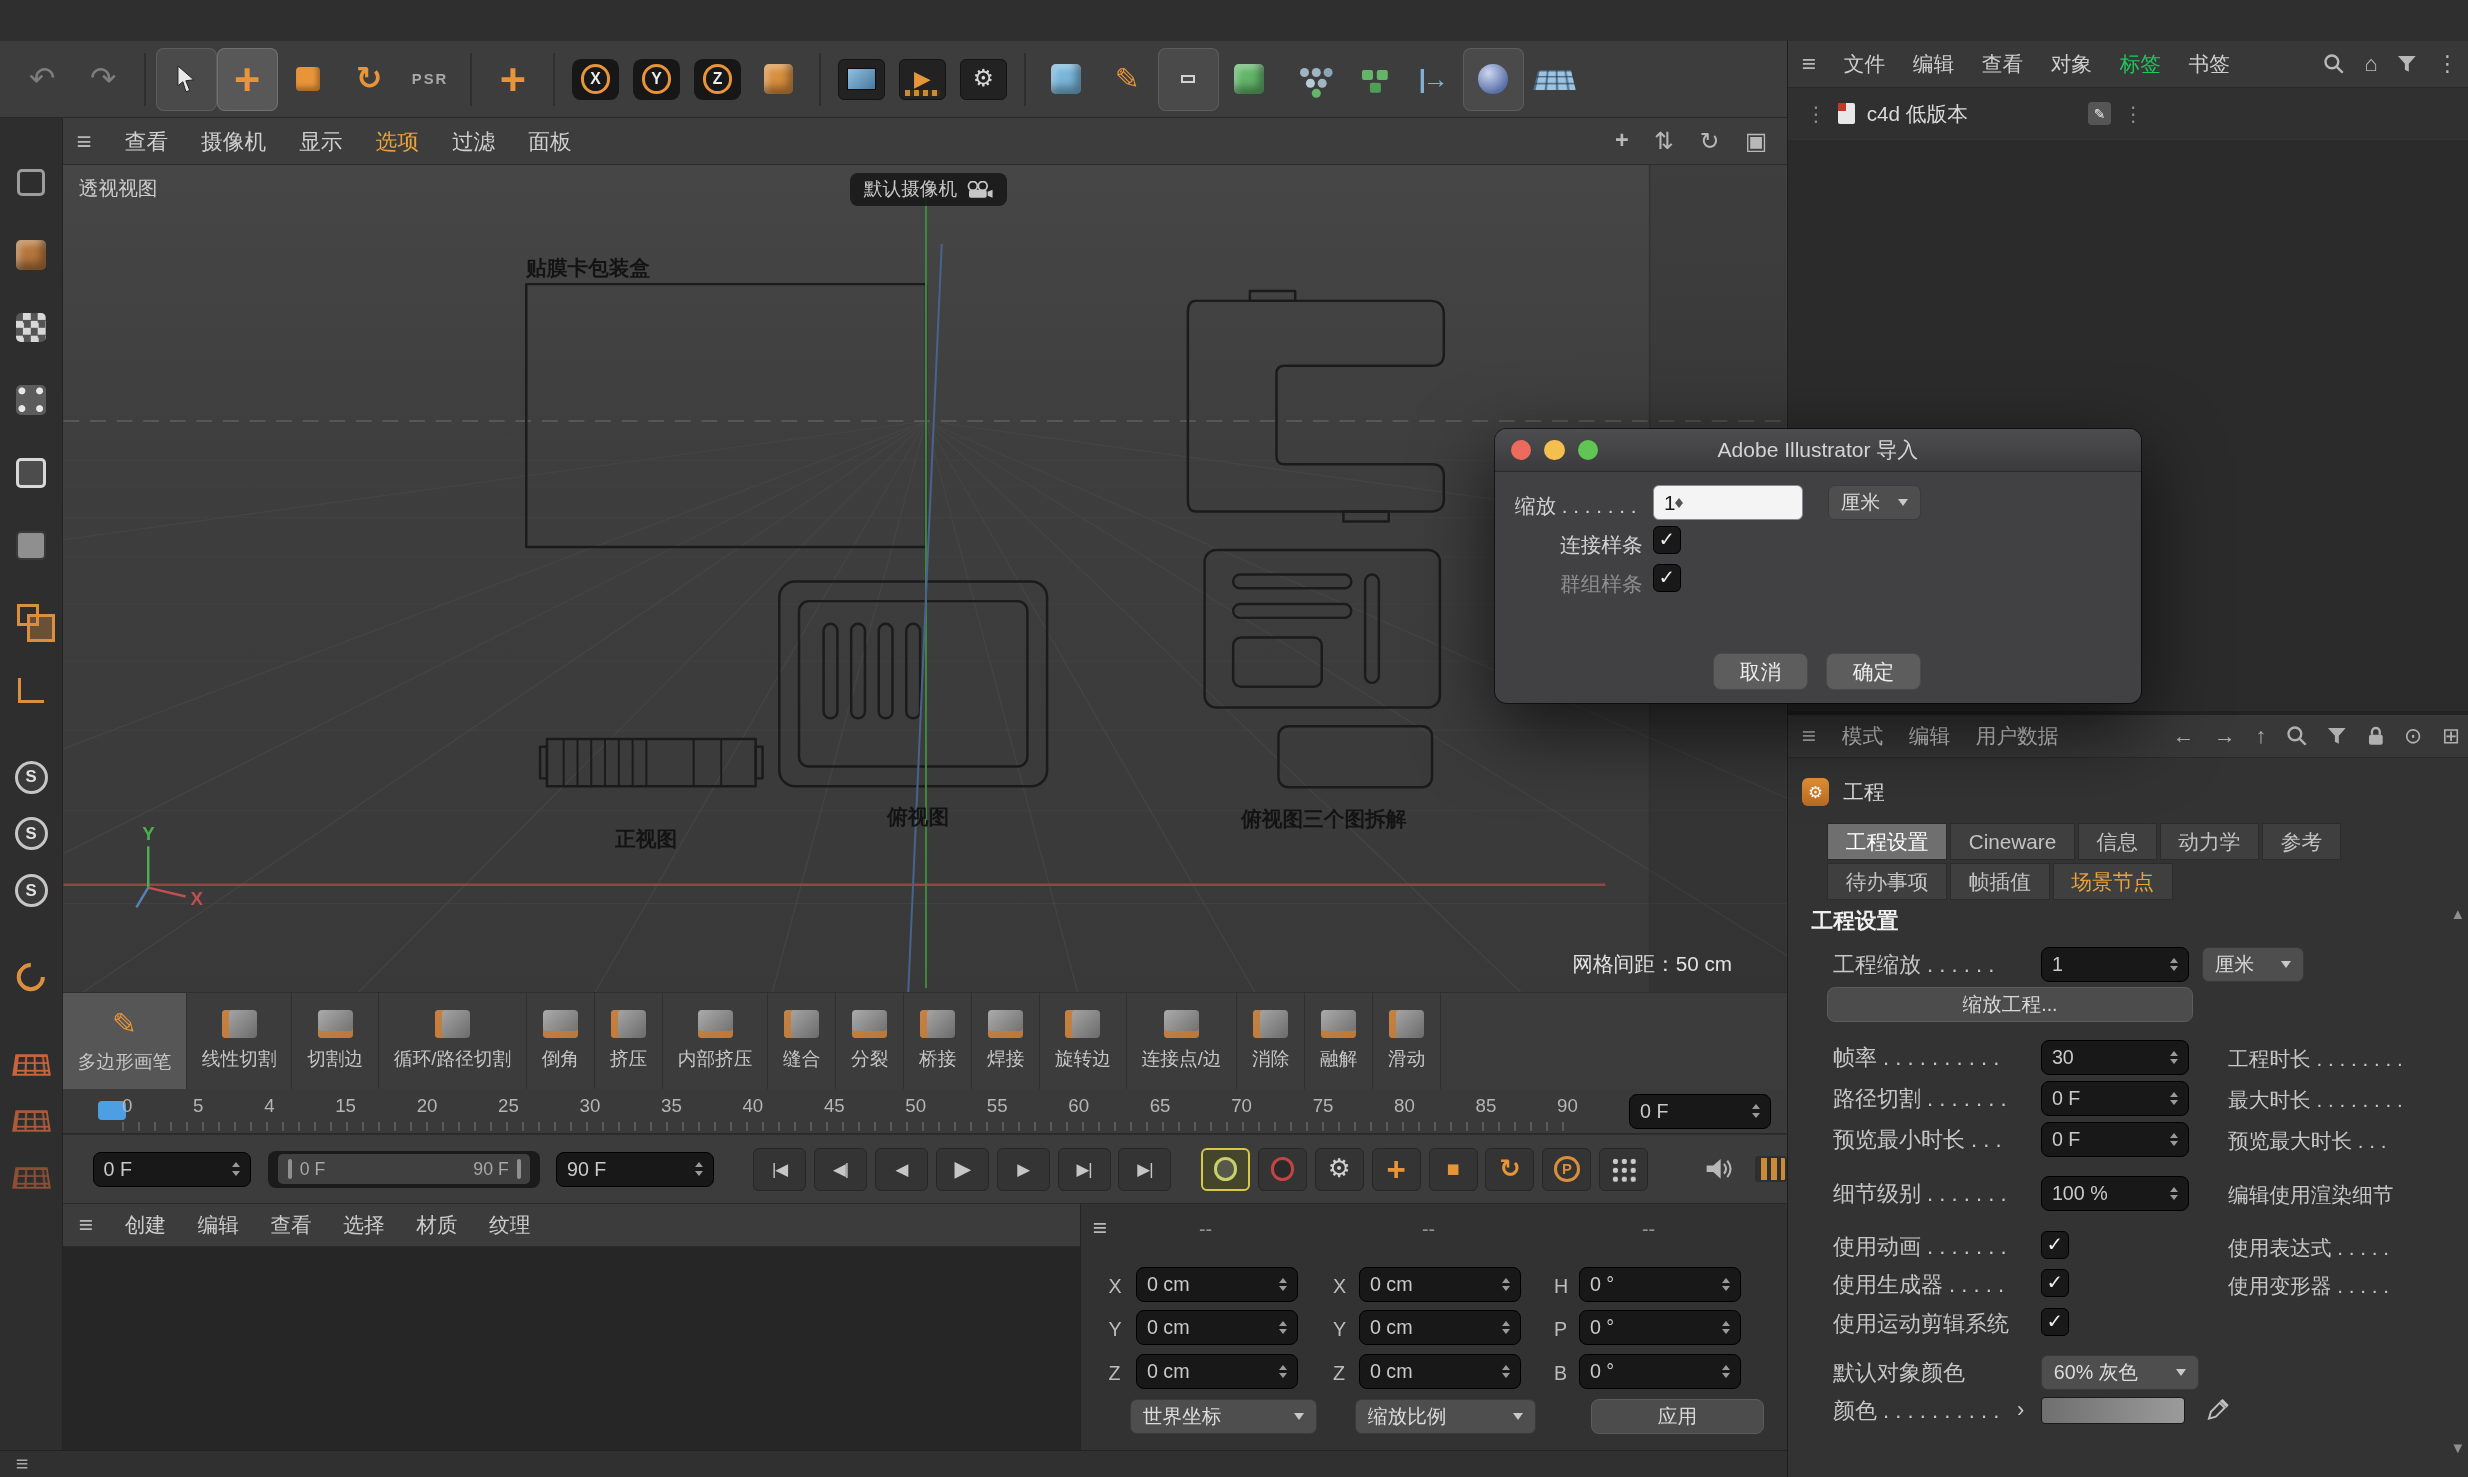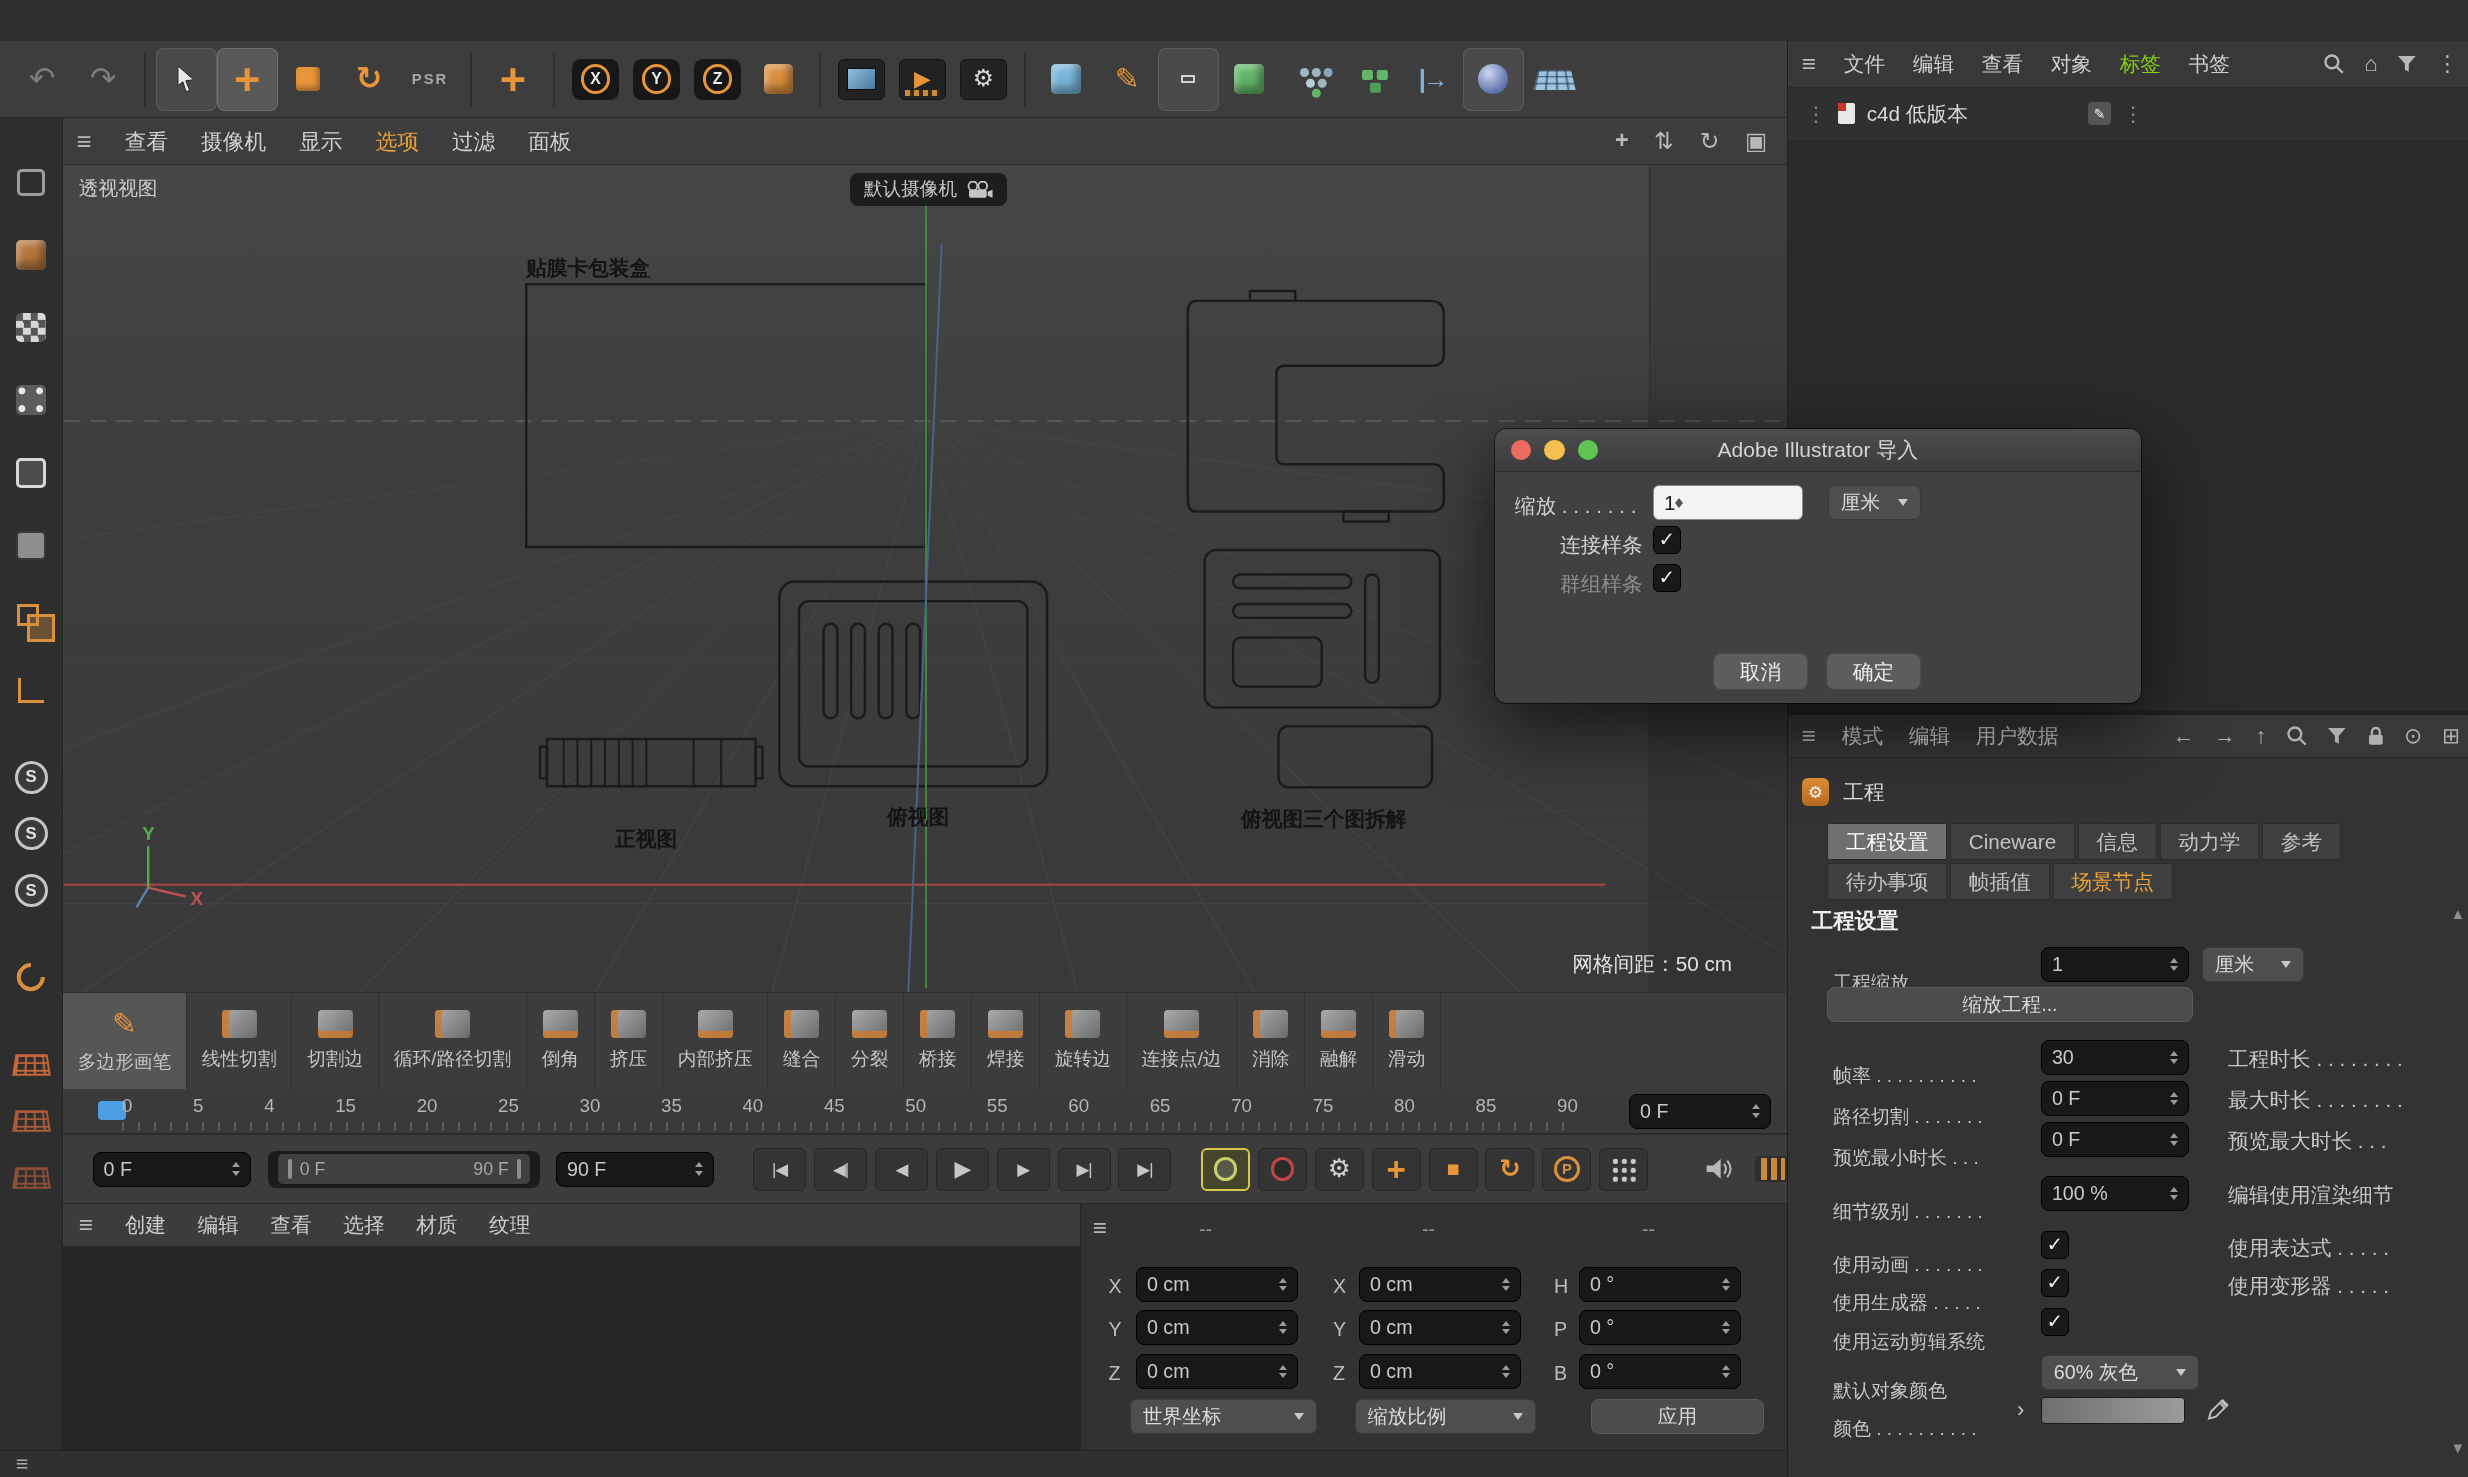--- a/index.html
+++ b/index.html
@@ -121,38 +121,38 @@
   .matpanel{position:absolute;left:63px;top:1204px;width:1017px;height:246px;background:#262626;z-index:4}
   .matmenu{height:43px;background:#3c3c3c;border-bottom:1px solid #2a2a2a;display:flex;align-items:center;gap:31.5px;padding-left:15.8px;font-size:20.7px;color:#cccccc}
   .coordpanel{position:absolute;left:1080px;top:1204px;width:707px;height:246px;background:#323232;border-left:1px solid #252525;z-index:4}
   .clabel{position:absolute;font-size:19.7px;color:#bdbdbd}
   .chead{position:absolute;top:13.8px;font-size:19.7px;color:#949494}
   .footer{position:absolute;left:0;top:1450px;width:1787px;height:27.6px;background:#303030;border-top:1px solid #222;display:flex;align-items:center;padding-left:15.8px;color:#a8a8a8;font-size:21.7px;z-index:6}
 
   
   .rpanel{position:absolute;left:1787px;top:41px;width:682px;height:1436px;background:#333;border-left:1px solid #1e1e1e;z-index:5;overflow:hidden}
   .ommenu{position:absolute;left:0;top:0;width:682px;height:47px;background:#383838;border-bottom:1px solid #2a2a2a;display:flex;align-items:center;gap:27.6px;padding-left:13.8px;font-size:20.7px;color:#cfcfcf}
-  .ommenu .hl{color:#84cc16}
+  .ommenu .hl{color:#22c55e}
   .omicons{margin-left:auto;display:flex;gap:19.7px;margin-right:11.8px;align-items:center;color:#b8b8b8;font-size:21.7px}
   .objrow{position:absolute;left:0;top:47px;width:682px;height:51px;background:#303030;display:flex;align-items:center;padding-left:17.7px;gap:11.8px;font-size:20.7px;color:#dadada}
   .docic{width:16.7px;height:20.7px;background:#e8e8e8;border-radius:2px;position:relative}
   .docic::after{content:"";position:absolute;left:0;top:0;width:7.9px;height:7.9px;background:#c0392b}
   .omlist{position:absolute;left:0;top:99px;width:682px;height:571px;background:#2b2b2b}
   .splitter{position:absolute;left:0;top:670px;width:682px;height:3.9px;background:#222}
   .ammenu{position:absolute;left:0;top:674px;width:682px;height:43px;background:#383838;border-bottom:1px solid #2a2a2a;display:flex;align-items:center;gap:25.6px;padding-left:13.8px;font-size:20.7px;color:#cfcfcf}
   .amicons{margin-left:auto;display:flex;gap:19.7px;margin-right:9.9px;align-items:center;color:#b0b0b0;font-size:21.7px}
   .projrow{position:absolute;left:13.8px;top:737px;display:flex;align-items:center;gap:13.8px;font-size:20.7px;color:#e0e0e0}
   .projic{width:27.6px;height:27.6px;border-radius:5.9px;background:linear-gradient(#e8953a,#b86a20);display:flex;align-items:center;justify-content:center;color:#fff;font-size:16.7px}
   .tabs{position:absolute;left:39px;display:flex;gap:3px}
   .tab{height:37px;padding:0 17.7px;background:#3f3f3f;border:1px solid #2b2b2b;color:#c3c3c3;font-size:20.7px;display:flex;align-items:center;white-space:nowrap}
   .tab.active{background:#6f6f6f;color:#fff}
   .tab.orange{color:#e8a33b}
   .amhead{position:absolute;left:23.6px;font-size:21.7px;font-weight:bold;color:#efefef}
   .arow{position:absolute;left:0;width:682px;height:35px}
-  .alabel{position:absolute;left:45px;top:23px;width:202px;font-size:19px;color:#c6c6c6;white-space:nowrap;overflow:hidden}
+  .alabel{position:absolute;left:45px;top:3px;width:202px;font-size:22px;color:#c6c6c6;white-space:nowrap;overflow:hidden}
   .actrl{position:absolute;left:253px;top:0;width:148px}
   .arlabel{position:absolute;left:440px;top:4.9px;width:236px;font-size:20.7px;color:#c6c6c6;white-space:nowrap;overflow:hidden}
   .aunit{position:absolute;left:414px;top:0;width:102px}
   .swatch{position:absolute;left:253px;top:3.9px;width:144px;height:27.6px;border:1px solid #1a1a1a;border-radius:3.9px;background:linear-gradient(90deg,#6f6f6f,#9b9b9b)}
   .chev{position:absolute;left:229px;top:3.9px;color:#c9c9c9;font-size:21.7px}
   .scrollar{position:absolute;right:3.9px;font-size:14.8px;color:#8f8f8f}
 
   
   .dlg{position:absolute;left:1495px;top:429px;width:646px;height:274px;background:#414143;border-radius:11.8px;box-shadow:0 25.6px 79px rgba(0,0,0,.65),0 0 0 1px rgba(0,0,0,.55);z-index:60;overflow:hidden}
   .dlg-tb{height:43px;background:linear-gradient(#4d4d4f,#3b3b3d);border-bottom:1px solid #2b2b2b;display:flex;align-items:center;position:relative}

